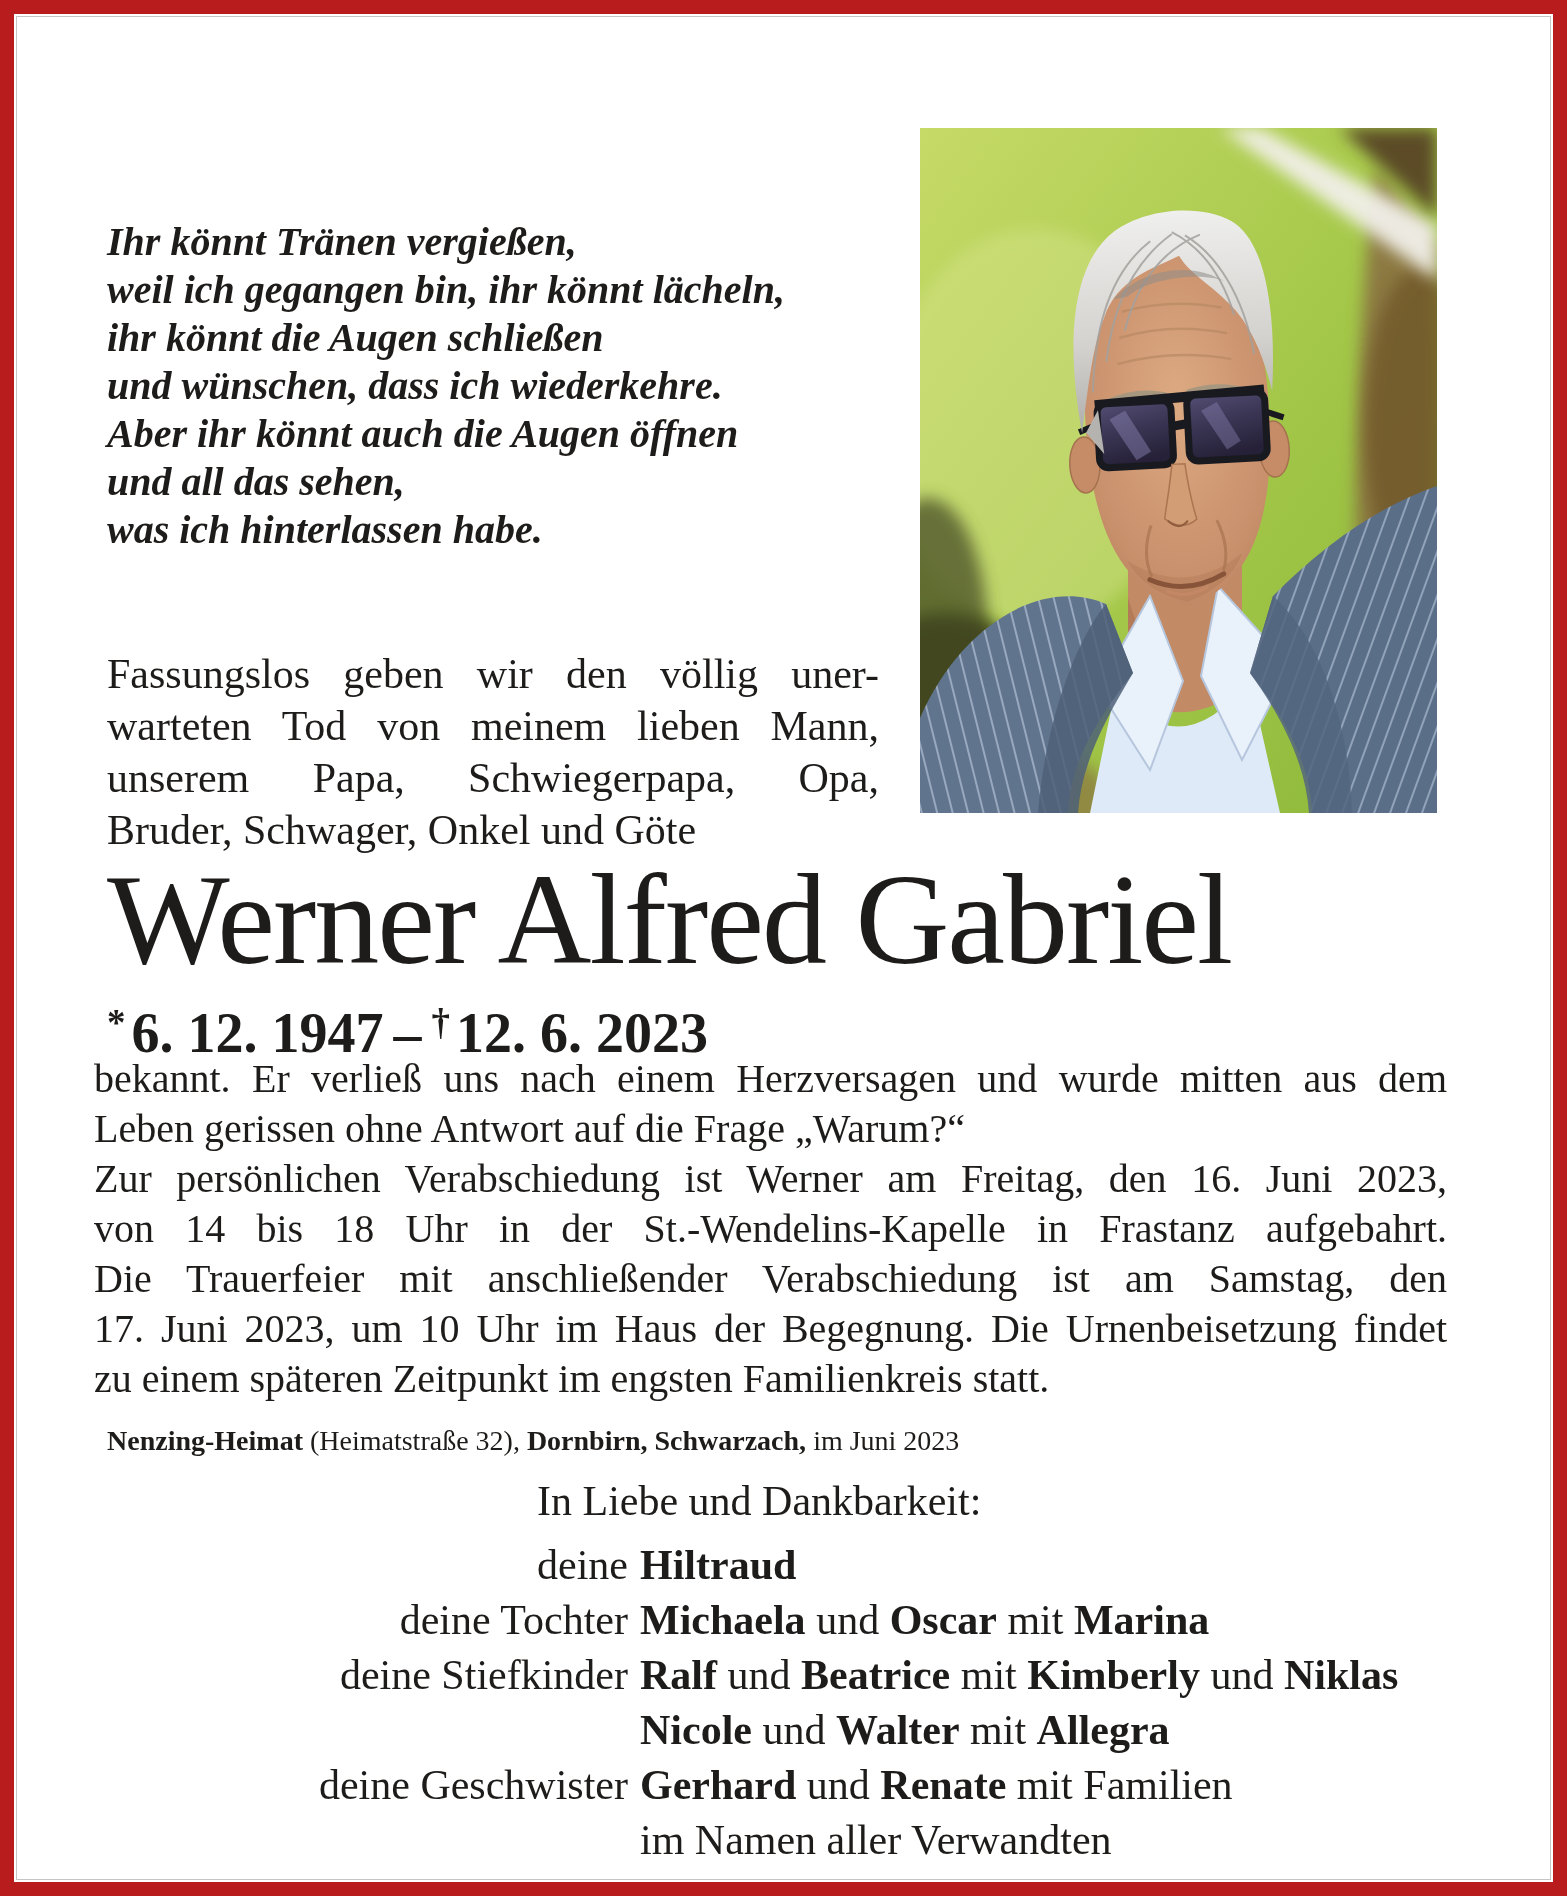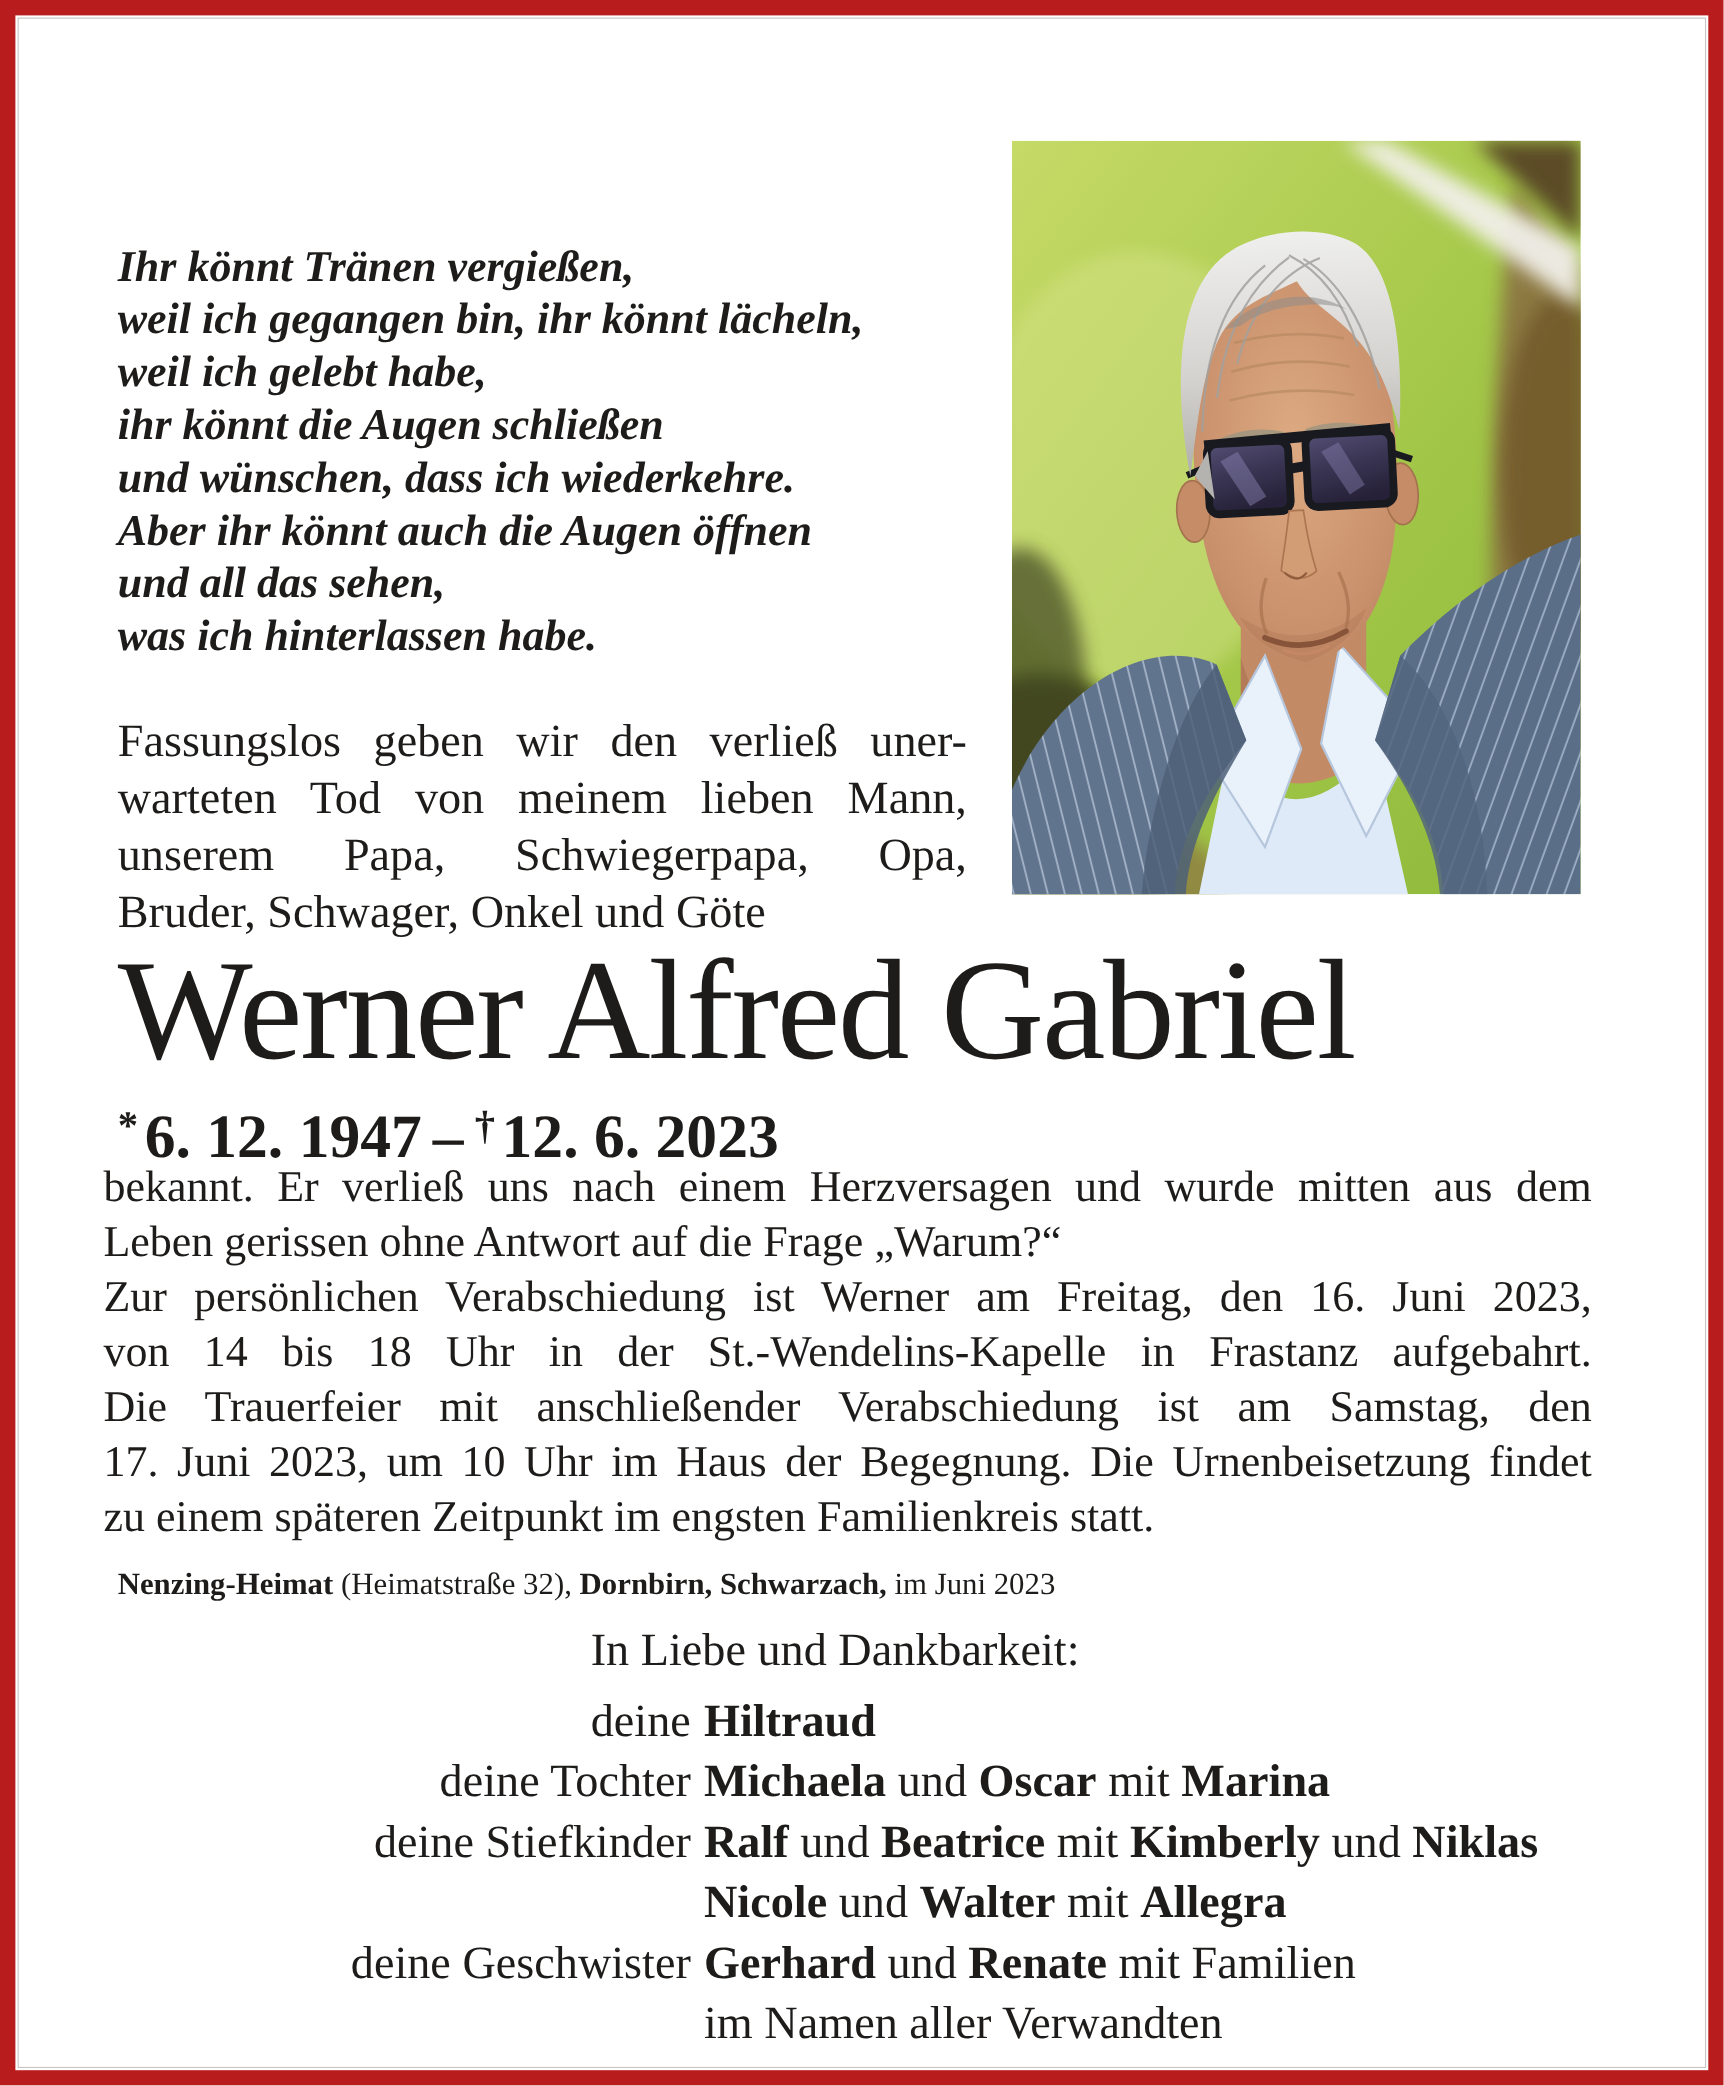--- a/index.html
+++ b/index.html
@@ -62,21 +62,20 @@
 </head>
 <body>
 
 <div class="canvas">
   <div class="sheet">
     <div class="hairline"></div>
 
     <div class="poem">
         <div class="ln">Ihr könnt Tränen vergießen,</div>
         <div class="ln">weil ich gegangen bin, ihr könnt lächeln,</div>
-        <div class="ln">weil ich gelebt habe,</div>
         <div class="ln">ihr könnt die Augen schließen</div>
         <div class="ln">und wünschen, dass ich wiederkehre.</div>
         <div class="ln">Aber ihr könnt auch die Augen öffnen</div>
         <div class="ln">und all das sehen,</div>
         <div class="ln">was ich hinterlassen habe.</div>
       </div>
 
     <div class="photo">
       <svg viewBox="0 0 517 685" preserveAspectRatio="none">
         <defs>
@@ -177,21 +176,21 @@
             <path d="M320,190 C310,150 290,120 262,104"></path>
             <path d="M338,230 C330,170 305,128 275,108"></path>
           </g>
           <path d="M200,168 C230,140 280,132 315,158 C300,146 240,146 215,166 Z" fill="#8e8c88" opacity="0.55"></path>
           <path d="M166,300 L179,278 L183,322 Z" fill="#b5b3af"></path>
         </g>
       </svg>
     </div>
 
     <div class="intro">
-        <div class="ln j">Fassungslos geben wir den verließ uner-</div>
+        <div class="ln j">Fassungslos geben wir den völlig uner-</div>
         <div class="ln j">warteten Tod von meinem lieben Mann,</div>
         <div class="ln j">unserem Papa, Schwiegerpapa, Opa,</div>
         <div class="ln">Bruder, Schwager, Onkel und Göte</div>
       </div>
 
     <div class="name-block">
       <h1 class="deceased-name">Werner Alfred Gabriel</h1>
       <div class="dates">
         <span class="mark">*</span><span>6. 12. 1947</span><span class="sep">–</span><span class="mark">†</span><span>12. 6. 2023</span>
       </div>

